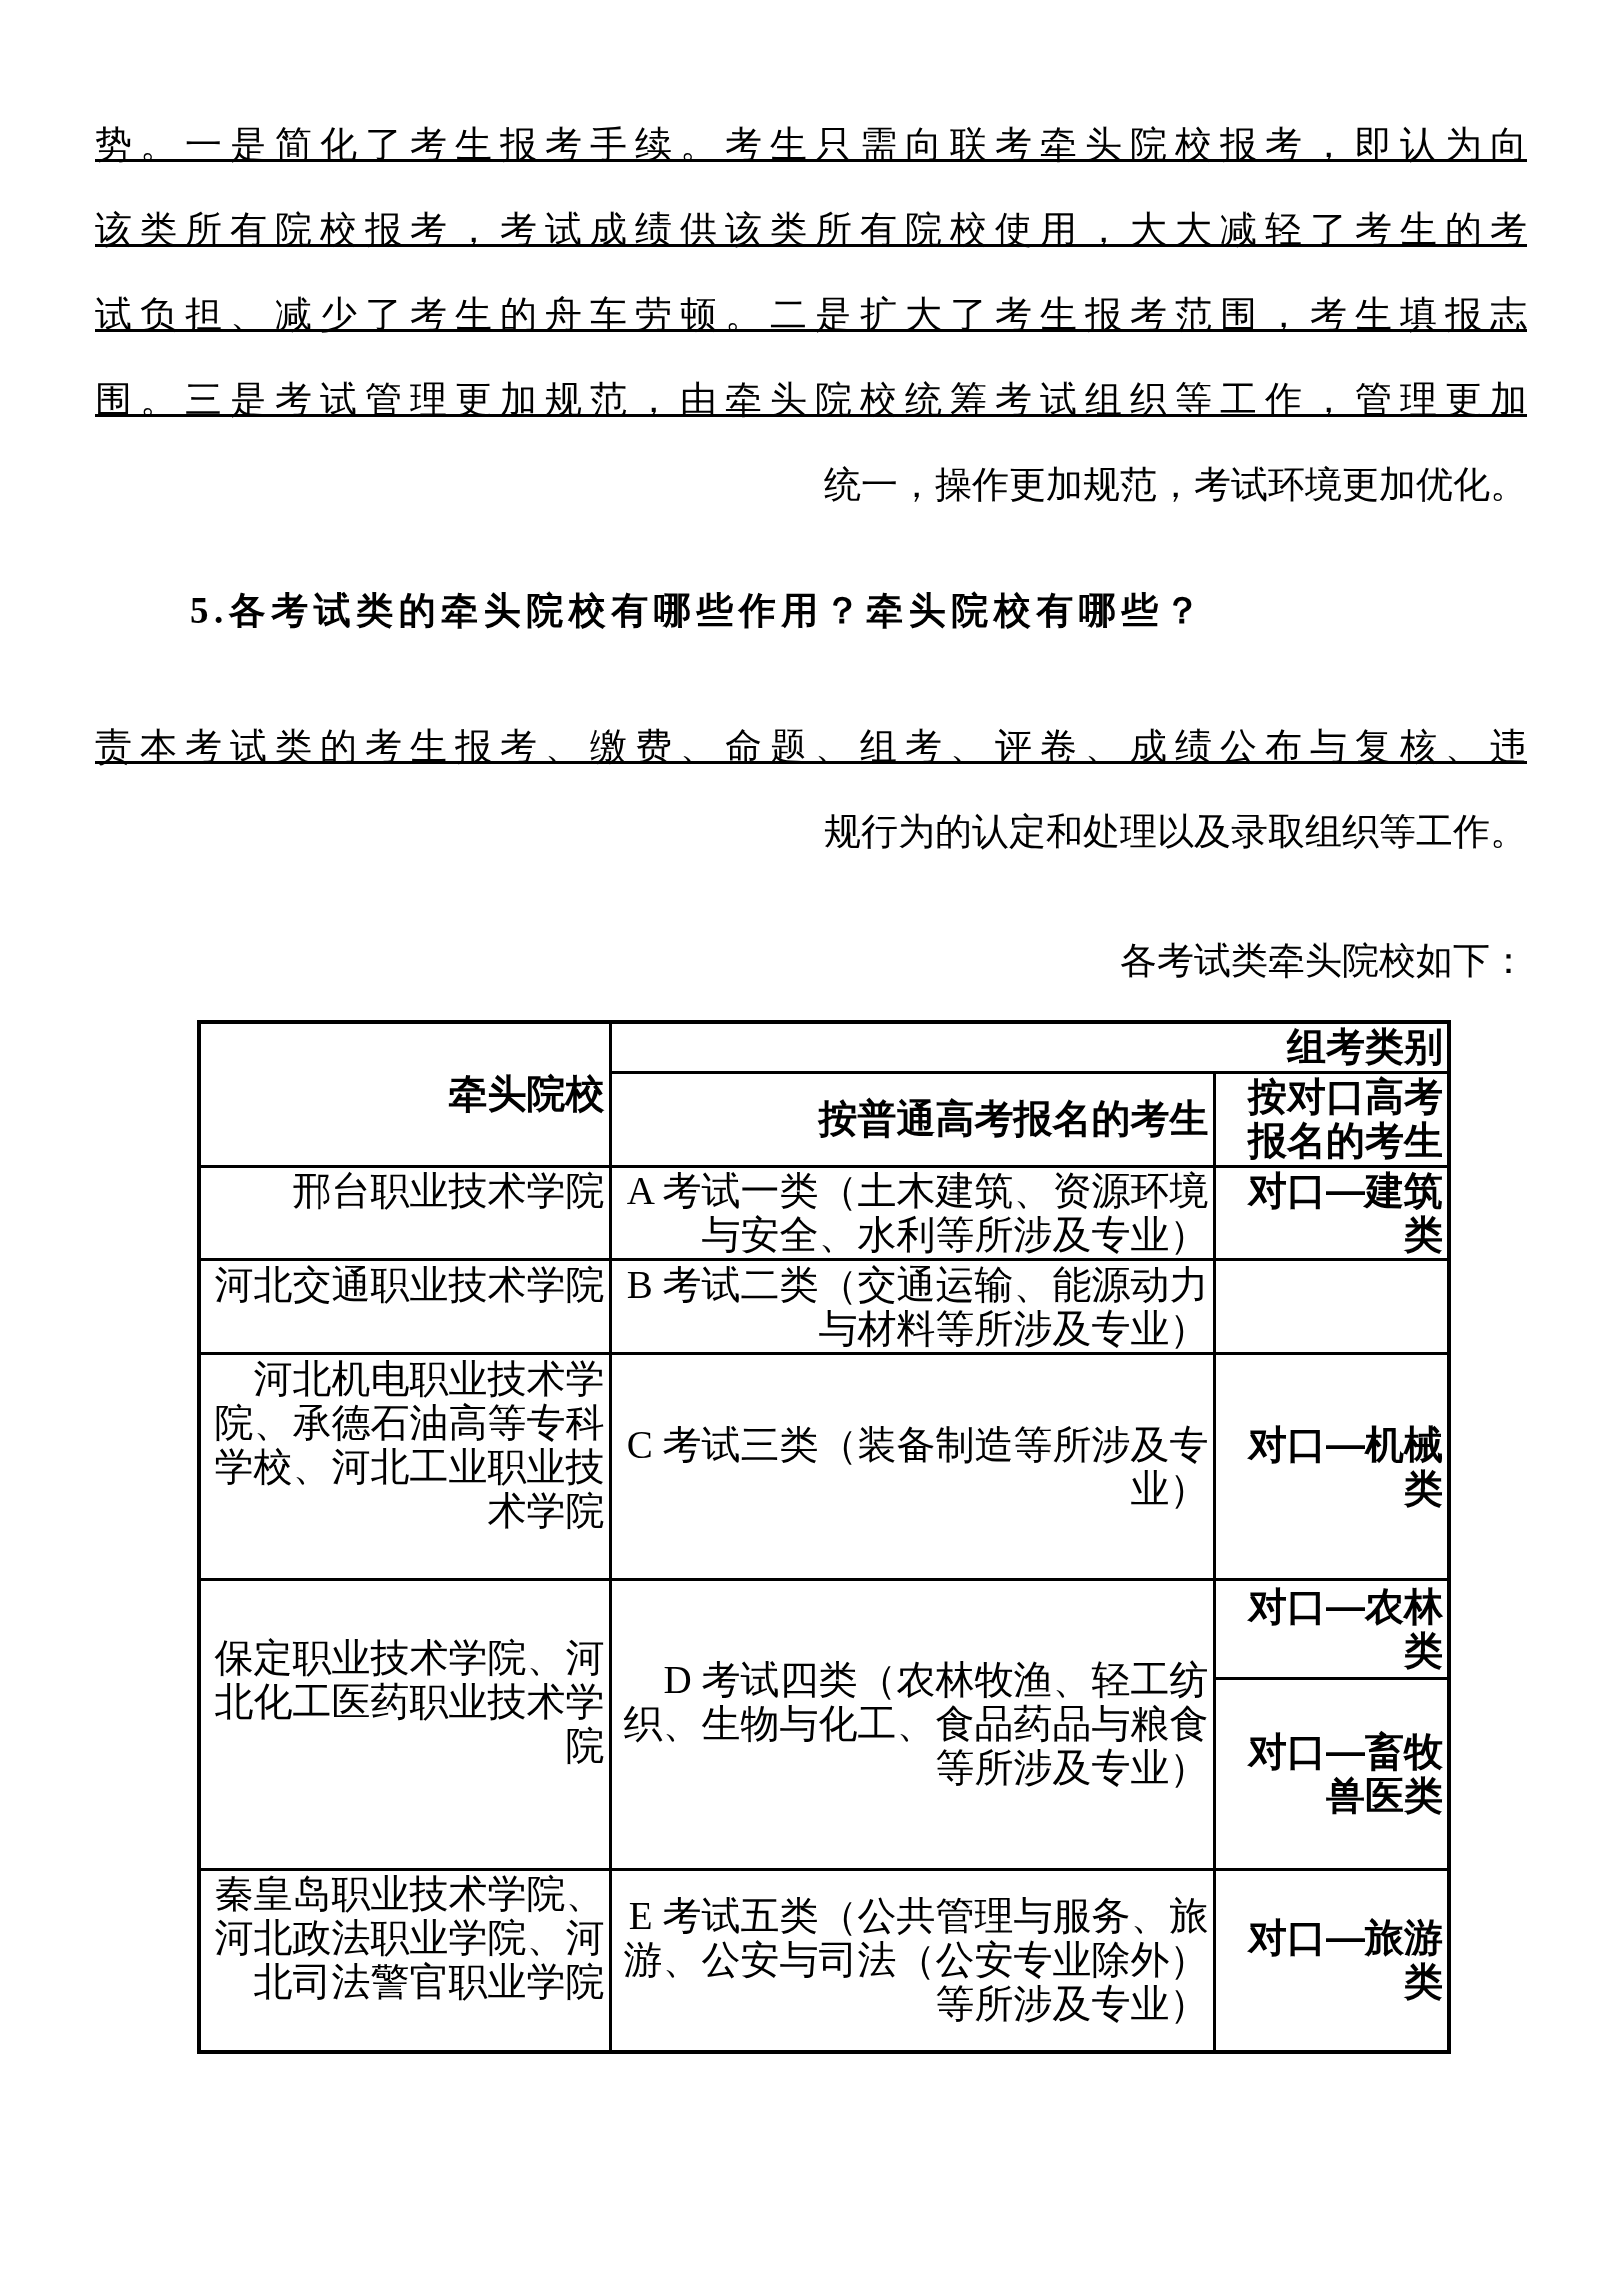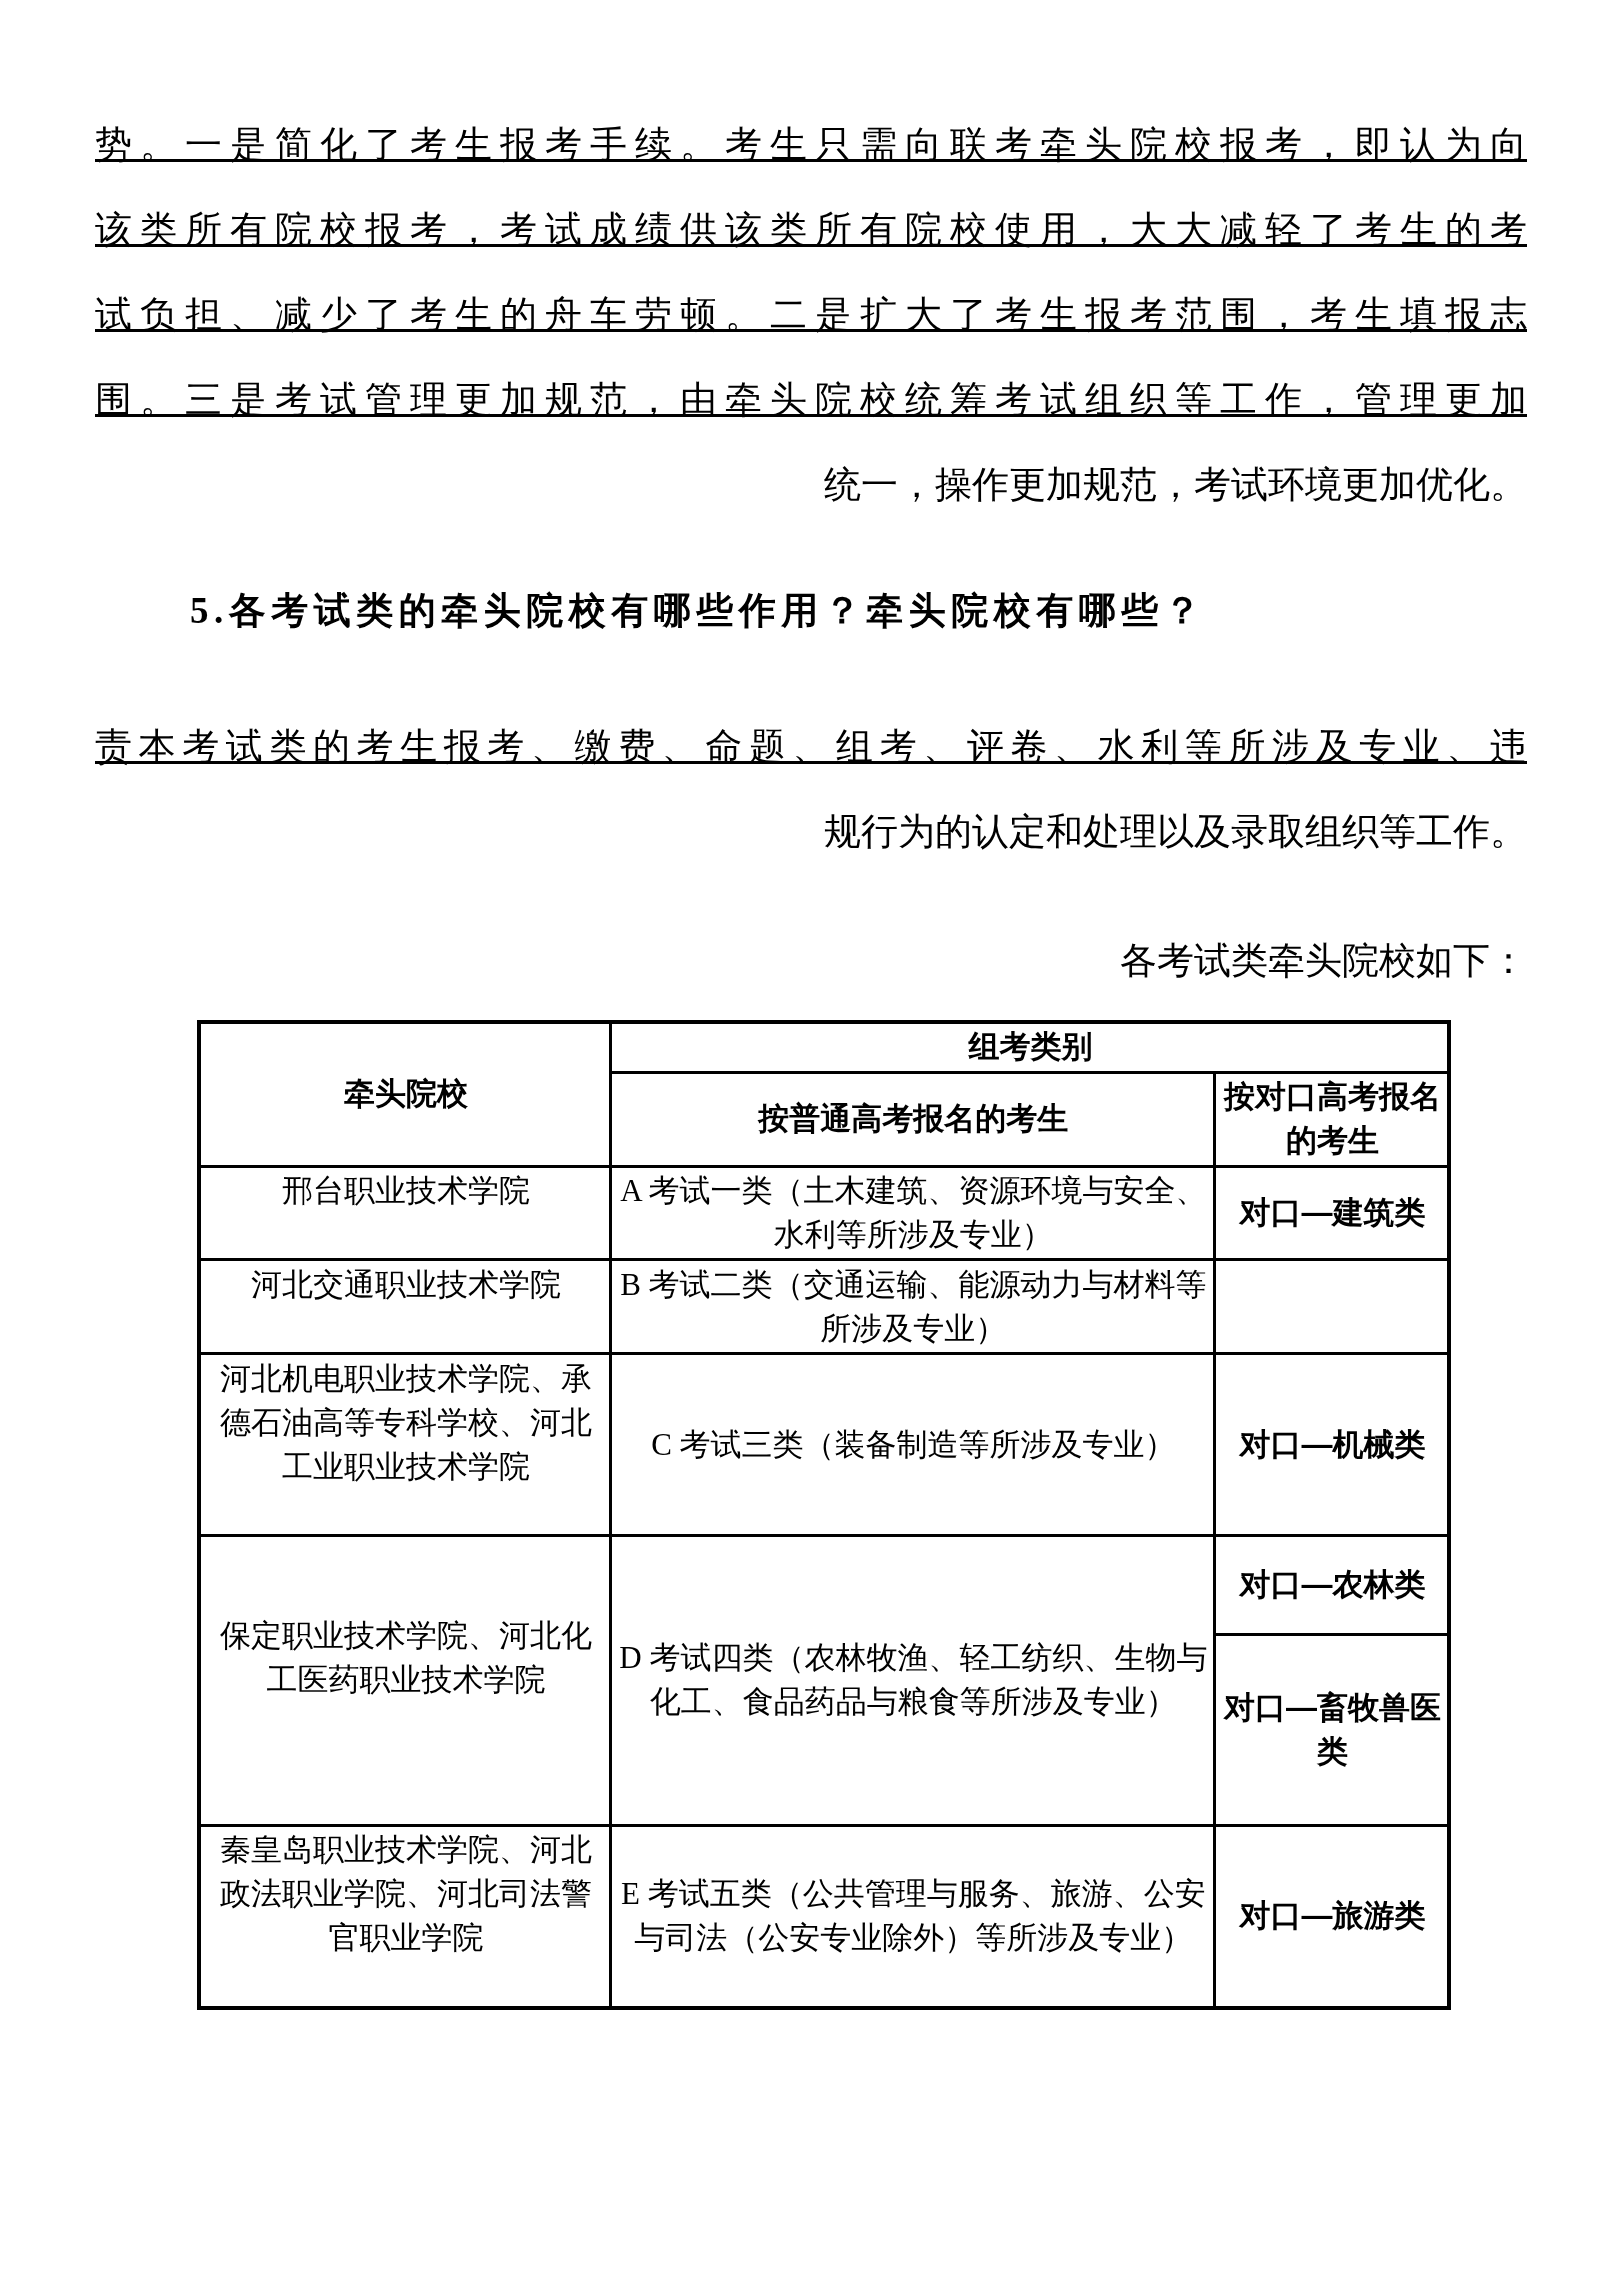--- a/index.html
+++ b/index.html
@@ -57,25 +57,25 @@
     border-collapse: collapse;
     table-layout: fixed;
     margin: 17px 0 0 102px;
     width: 1250px;
     border: 4.8px solid #000;
     line-break: strict;
   }
   table.lead td {
     border: 3.4px solid #000;
     vertical-align: middle;
-    font-size: 31px;
+    font-size: 39px;
     line-height: 44px;
     padding: 1.4px 4.1px 1.4px 6.8px;
     box-sizing: border-box;
-    text-align: center;
+    text-align: right;
     word-break: normal;
   }
   td.th {
     font-weight: bold;
   }
   td.center { text-align: center; padding-left: 2.7px; padding-right: 2.7px; }
   td.schoolcell { padding-left: 5.5px; padding-right: 4.1px; text-align: justify; margin-top: 44px; }
   td.schoolcell:after { content: ""; display: inline-block; width: 100%; }
   td.generalcell { padding-left: 6.8px; padding-right: 4.1px; }
   td.voccell {
@@ -106,21 +106,21 @@
     <div class="bl jl">势。一是简化了考生报考手续。考生只需向联考牵头院校报考，即认为向</div>
     <div class="bl jl">该类所有院校报考，考试成绩供该类所有院校使用，大大减轻了考生的考</div>
     <div class="bl jl">试负担、减少了考生的舟车劳顿。二是扩大了考生报考范围，考生填报志</div>
     <div class="bl jl">围。三是考试管理更加规范，由牵头院校统筹考试组织等工作，管理更加</div>
     <div class="bl">统一，操作更加规范，考试环境更加优化。</div>
   </div>
 
   <div class="heading">5.各考试类的牵头院校有哪些作用？牵头院校有哪些？</div>
 
   <div class="para p2">
-    <div class="bl jl">责本考试类的考生报考、缴费、命题、组考、评卷、水利等所涉及专业、违</div>
+    <div class="bl jl">责本考试类的考生报考、缴费、命题、组考、评卷、成绩公布与复核、违</div>
     <div class="bl">规行为的认定和处理以及录取组织等工作。</div>
   </div>
 
   <div class="bl ind p3">各考试类牵头院校如下：</div>
 
   <table class="lead">
     <colgroup>
       <col style="width:411px">
       <col style="width:604px">
       <col style="width:235px">

